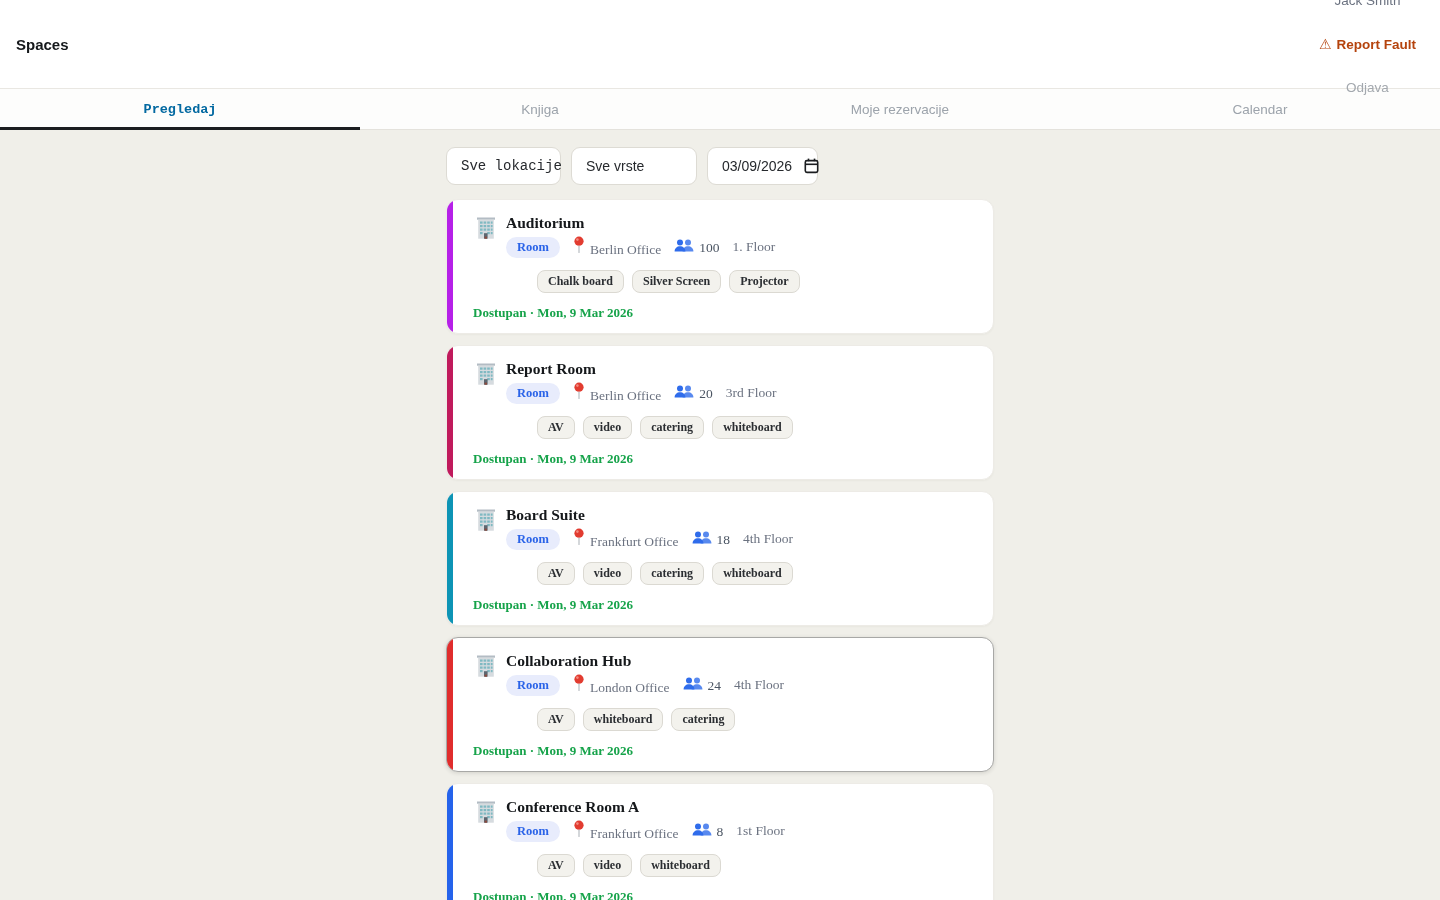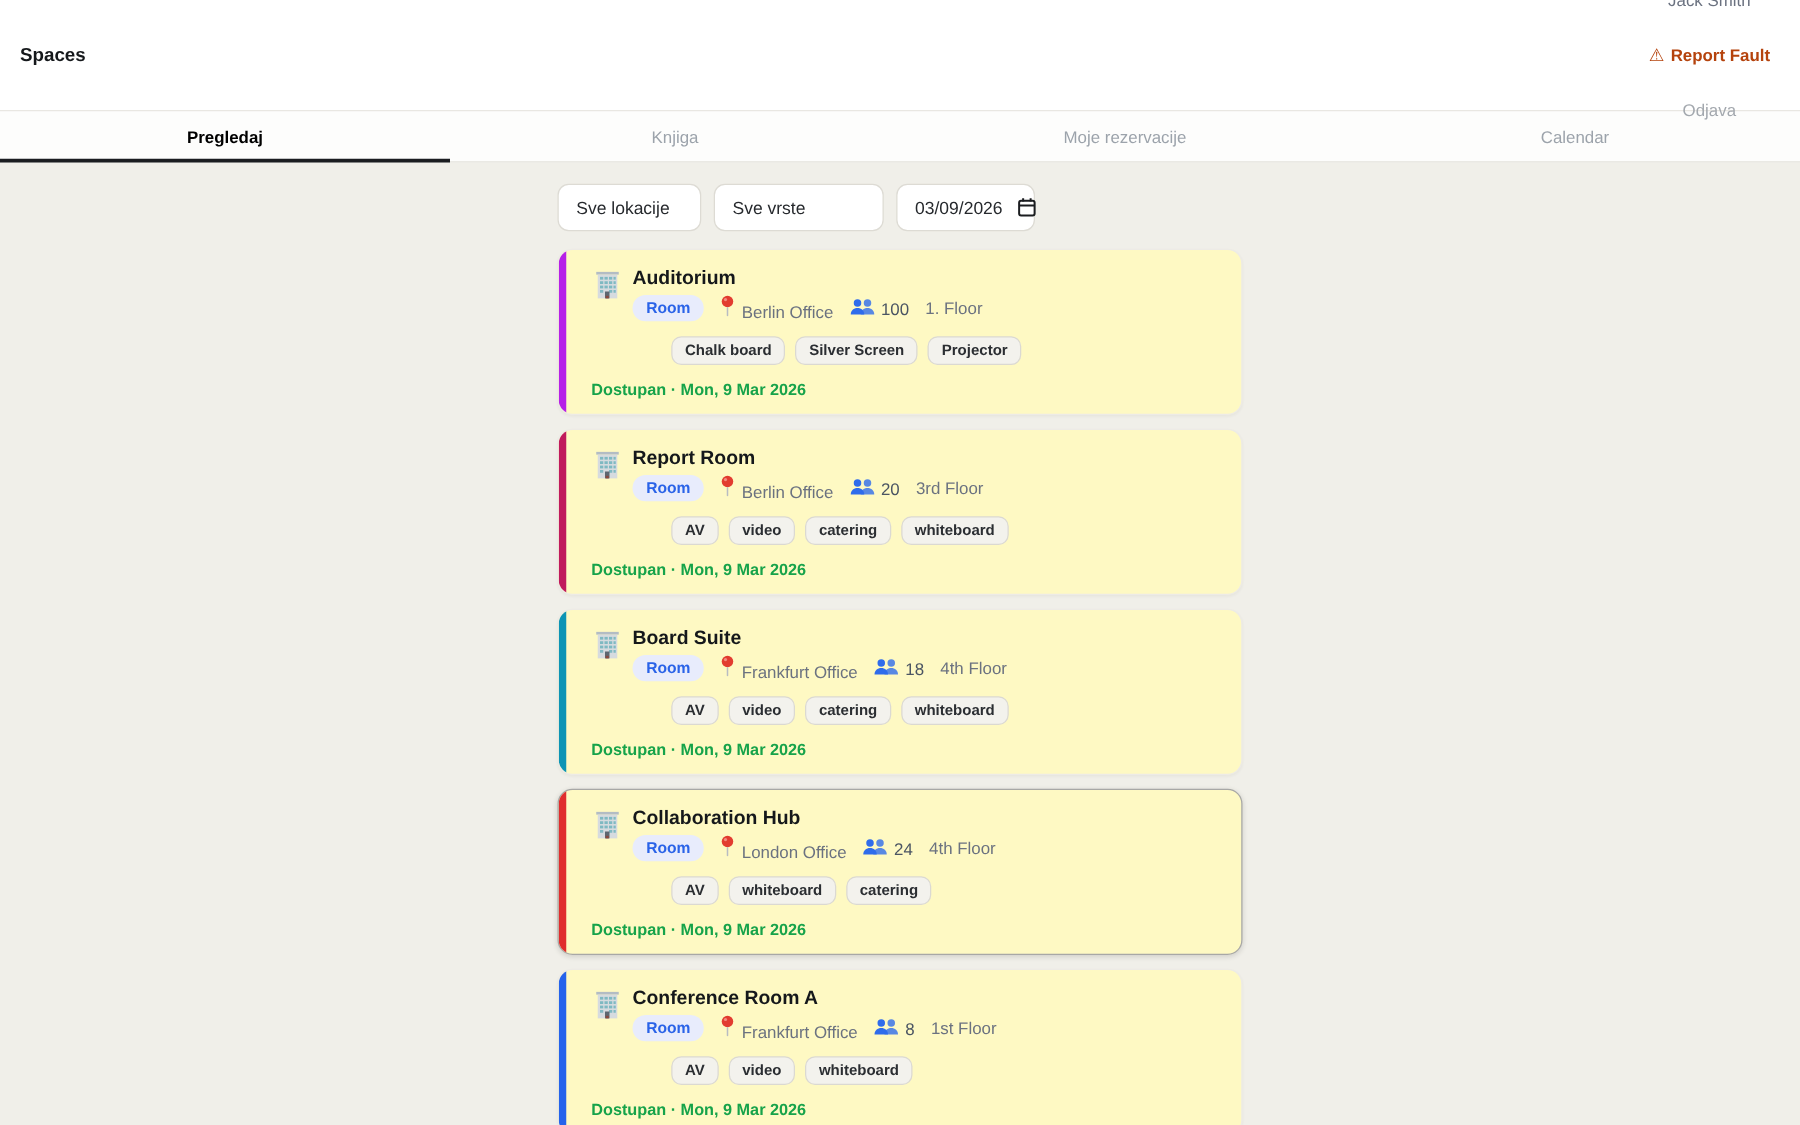--- a/index.html
+++ b/index.html
@@ -24,46 +24,47 @@
 
   
   .tabbar {
     height:42px; background:#fdfdfc; display:flex;
     border-top:1px solid #e9e7e2; border-bottom:1px solid #e4e2dc;
   }
   .tab {
     width:25%; display:flex; align-items:center; justify-content:center;
     font-size:13.5px; color:#9ca3ab; cursor:pointer; position:relative;
   }
-  .tab.active { color:#000000; font-weight:700; }
+  .tab.active { color:#0369a1; font-weight:700;font-family:Liberation Mono, monospace; }
   .tab.active::after {
     content:""; position:absolute; left:0; right:0; bottom:-1px; height:3px; background:#1b1d20;
   }
 
   
   .main-col { width:548px; margin:0 auto; padding-top:17px; }
 
   
   .filters { display:flex; gap:10px; margin-bottom:14px; }
   .filter {
     height:38px; background:#fff; border:1px solid #dddbd4; border-radius:9px;
     display:flex; align-items:center; padding:0 14px; font-size:14px; color:#26292d;
     cursor:pointer; white-space:nowrap;
   }
-  .filter.loc { width:115px; }
-  .filter.type { width:136px; }
+  .filter.loc { width:115px;font-family:Liberation Mono, monospace; }
+  .filter.type { width:126px; }
   .filter.date { width:111px; justify-content:space-between; }
   .cal-icon { display:inline-flex; margin-left:12px; }
 
   
   .card {
-    position:relative; background:#fef9c3; border-radius:12px; overflow:hidden;
+    position:relative; background:#ffffff; border-radius:12px; overflow:hidden;
     border:1px solid #edebe6; margin-bottom:11px; min-height:120px;
     padding:13px 20px 12px 26px; cursor:pointer;
     box-shadow:0 1px 2px rgba(40,40,35,.04);
+    font-family:Liberation Serif, serif;
   }
   .card.highlighted { border:1px solid #a8a8a6; box-shadow:0 1px 4px rgba(40,40,35,.15); }
   .accent { position:absolute; left:0; top:0; bottom:0; width:6px; }
 
   .card-top { display:flex; align-items:flex-start; }
   .bicon { width:26px; height:26px; margin-right:7px; margin-top:2px; flex:0 0 auto; }
   .room-name { font-size:15.5px; font-weight:700; color:#15181b; line-height:20px; }
   .meta { display:flex; align-items:center; gap:13px; margin-top:3px; font-size:13.5px; color:#6b7280; }
   .meta .pair { display:flex; align-items:flex-end; gap:5px; }
   .badge {

